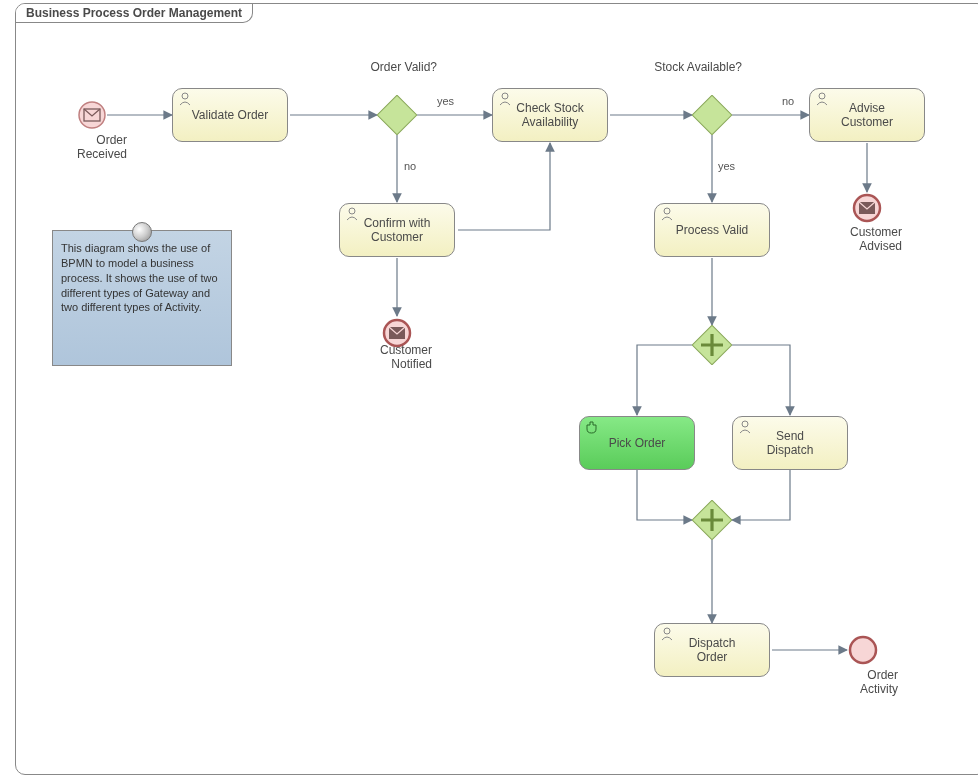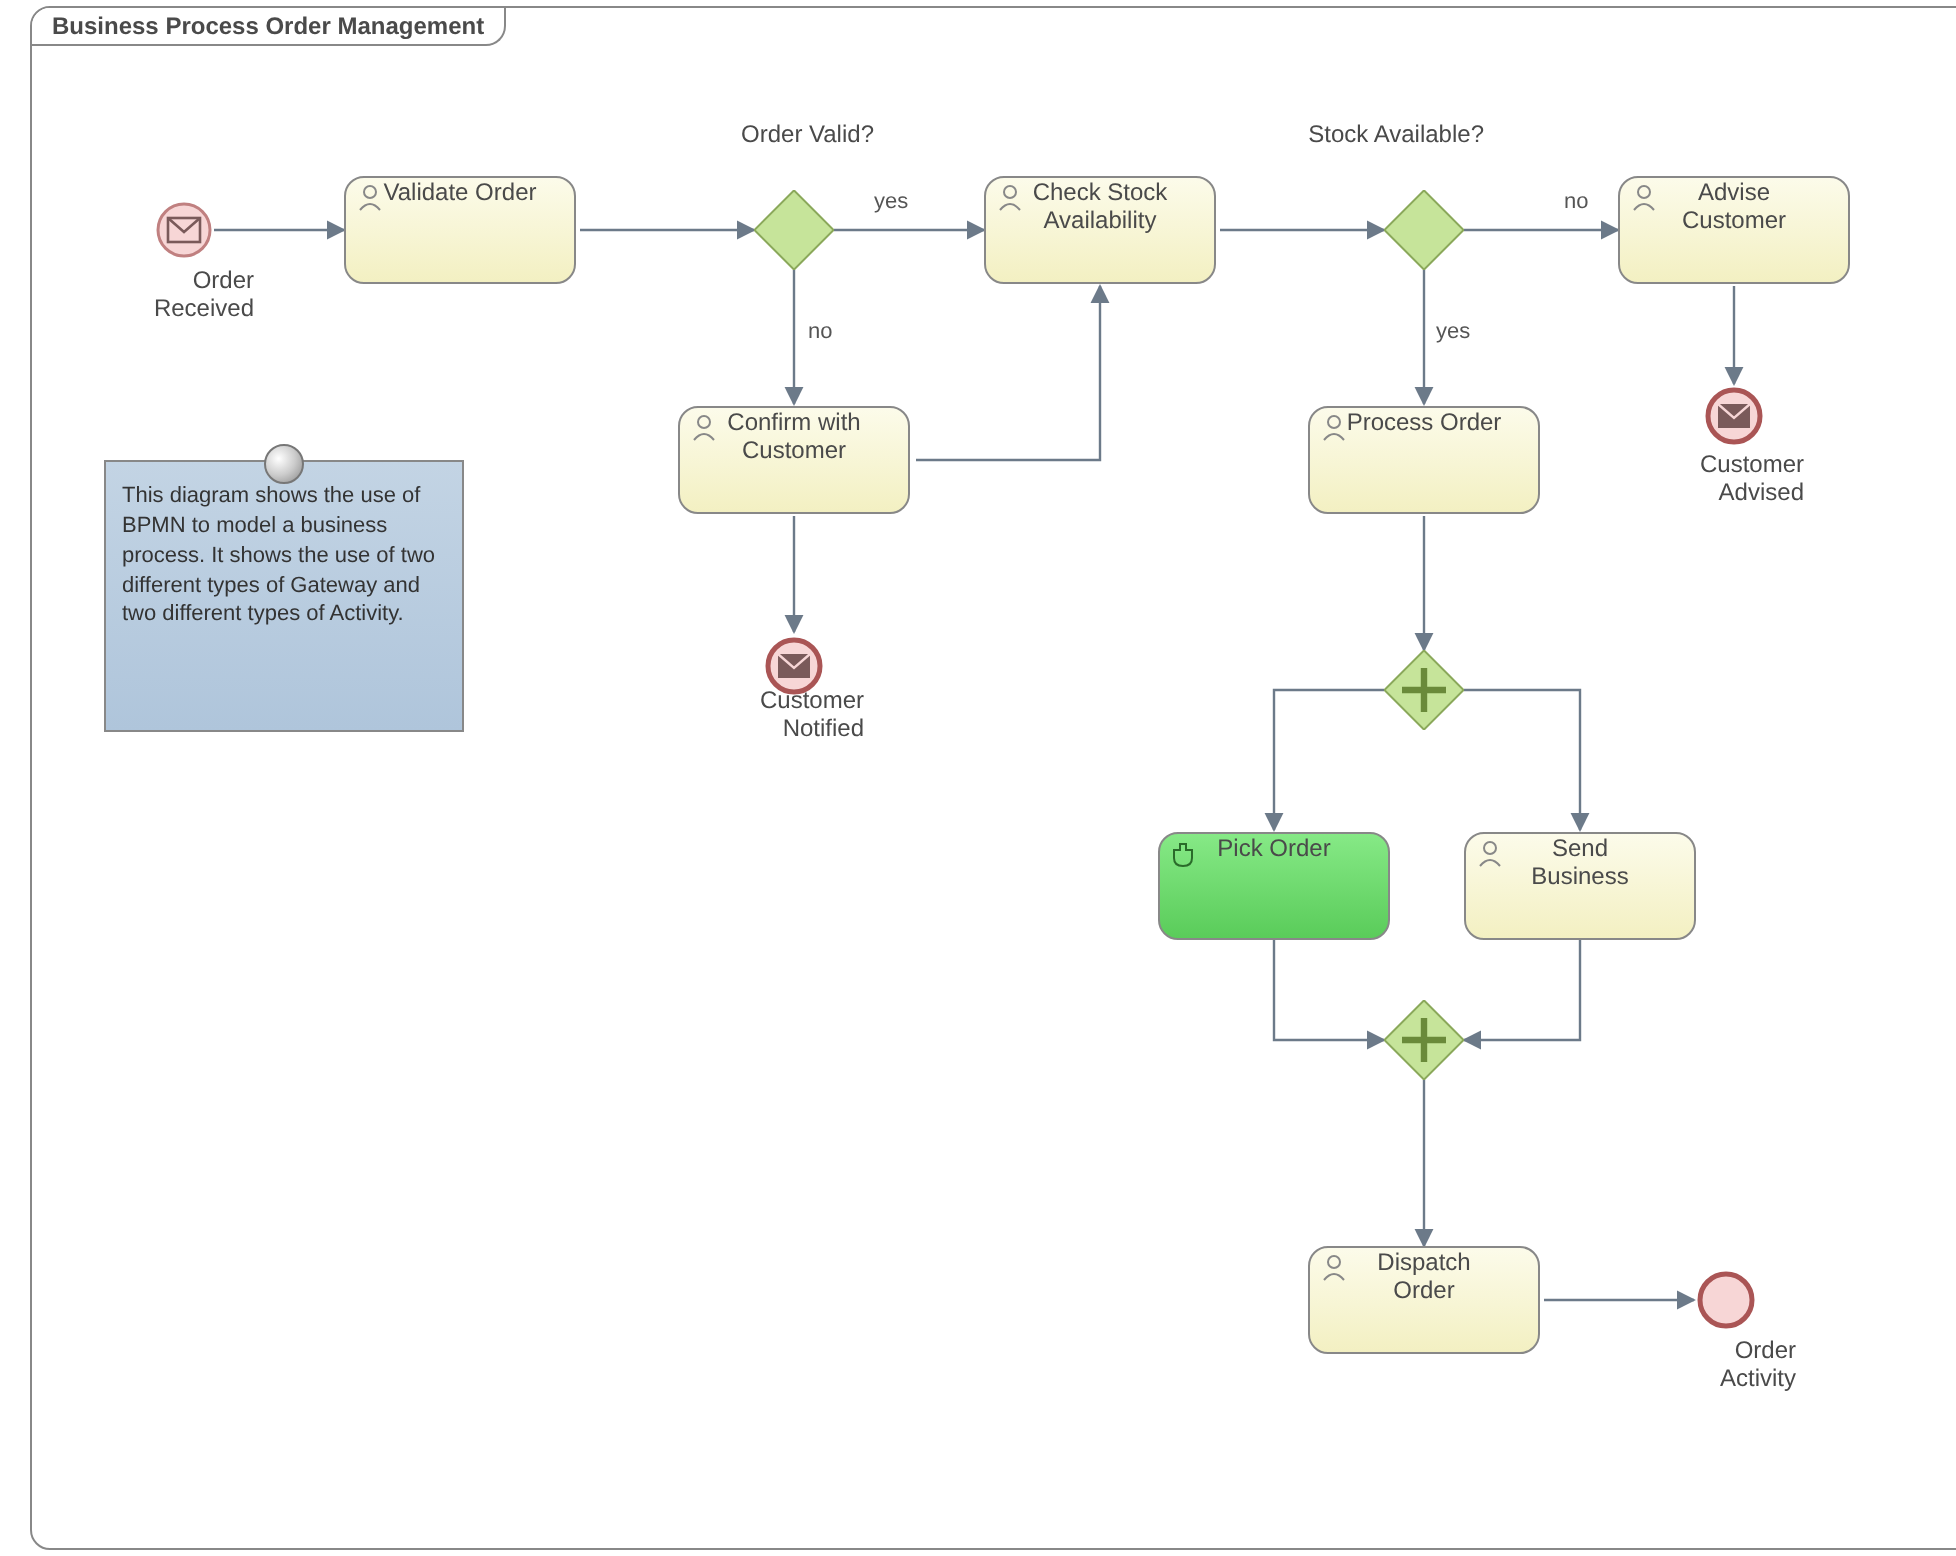--- a/index.html
+++ b/index.html
@@ -1,19 +1,19 @@
 <!DOCTYPE html>
 <html><head>
 <meta charset="utf-8">
 <style>
 html,body{margin:0;padding:0;width:978px;height:778px;font-family:"Segoe UI",Tahoma,sans-serif;font-size:12px;color:#4a4a4a;background:#fff;}
 #canvas{position:relative;width:978px;height:778px;margin-left:12px;}
 .pool{position:absolute;left:3px;top:3px;width:972px;height:772px;border:1px solid #888;border-radius:10px;box-sizing:border-box;overflow:hidden;}
 .pool-label{position:absolute;left:0;top:0;padding:2px 10px;font-weight:bold;font-size:12px;border-right:1px solid #888;border-bottom:1px solid #888;border-bottom-right-radius:10px;background:#fff;}
-.task{position:absolute;width:116px;height:54px;border:1px solid #888;border-radius:10px;background:linear-gradient(#FCFBEA,#F3F0C2);display:flex;align-items:flex-start;justify-content:center;text-align:center;padding:0 18px;box-sizing:border-box;}
+.task{position:absolute;width:116px;height:54px;border:1px solid #888;border-radius:10px;background:linear-gradient(#FCFBEA,#F3F0C2);display:flex;align-items:center;justify-content:center;text-align:center;padding:0 18px;box-sizing:border-box;}
 .task.manual{background:linear-gradient(#86E986,#5ACC5A);}
 .task-icon{position:absolute;left:4px;top:2px;}
 .gateway{position:absolute;width:40px;height:40px;}
 .gateway svg{display:block;}
 .event{position:absolute;width:30px;height:30px;}
 .label{position:absolute;text-align:right;}
 .note{position:absolute;width:180px;height:136px;background:linear-gradient(#C3D4E4,#AFC5DB);border:1px solid #888;padding:10px 8px 8px 8px;box-sizing:border-box;font-size:11px;color:#333;line-height:1.35;}
 .note-pin{position:absolute;left:50%;top:-9px;transform:translateX(-50%);width:18px;height:18px;border-radius:50%;background:radial-gradient(circle at 35% 35%,#fff,#ccc,#888);border:1px solid #777;}
 .edge-label{position:absolute;font-size:11px;color:#555;}
 </style>
@@ -108,36 +108,36 @@
           <path d="M3,14 Q8,8 13,14" fill="none" stroke="#888"></path>
         </svg></span>
   <span>Confirm with Customer</span>
 </div>
 
 <div class="task" style="left:642px;top:203px">
   <span class="task-icon"><svg width="16" height="16">
           <circle cx="8" cy="5" r="3" fill="none" stroke="#888"></circle>
           <path d="M3,14 Q8,8 13,14" fill="none" stroke="#888"></path>
         </svg></span>
-  <span>Process Order</span>
+  <span>Process Valid</span>
 </div>
 
 <div class="task manual" style="left:567px;top:416px">
   <span class="task-icon"><svg width="16" height="16">
           <path d="M3,10 L3,6 L6,6 L6,3 L9,3 L9,6 L12,6 L12,10 Q12,14 7.5,14 Q3,14 3,10" fill="none" stroke="#2a6b2a"></path>
         </svg></span>
   <span>Pick Order</span>
 </div>
 
 <div class="task" style="left:720px;top:416px">
   <span class="task-icon"><svg width="16" height="16">
           <circle cx="8" cy="5" r="3" fill="none" stroke="#888"></circle>
           <path d="M3,14 Q8,8 13,14" fill="none" stroke="#888"></path>
         </svg></span>
-  <span>Send Business</span>
+  <span>Send Dispatch</span>
 </div>
 
 <div class="task" style="left:642px;top:623px">
   <span class="task-icon"><svg width="16" height="16">
           <circle cx="8" cy="5" r="3" fill="none" stroke="#888"></circle>
           <path d="M3,14 Q8,8 13,14" fill="none" stroke="#888"></path>
         </svg></span>
   <span>Dispatch Order</span>
 </div>
 

